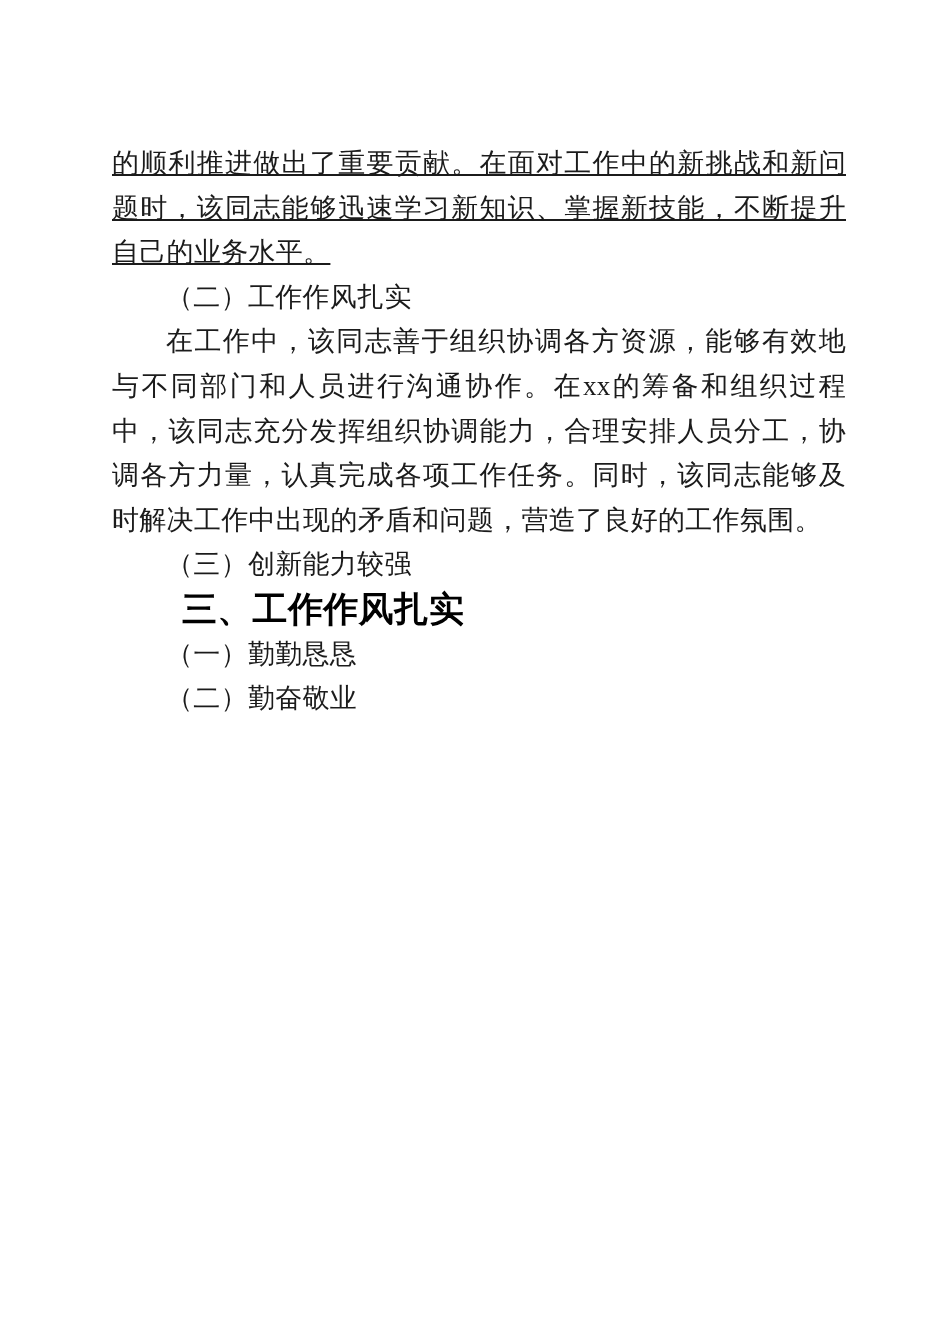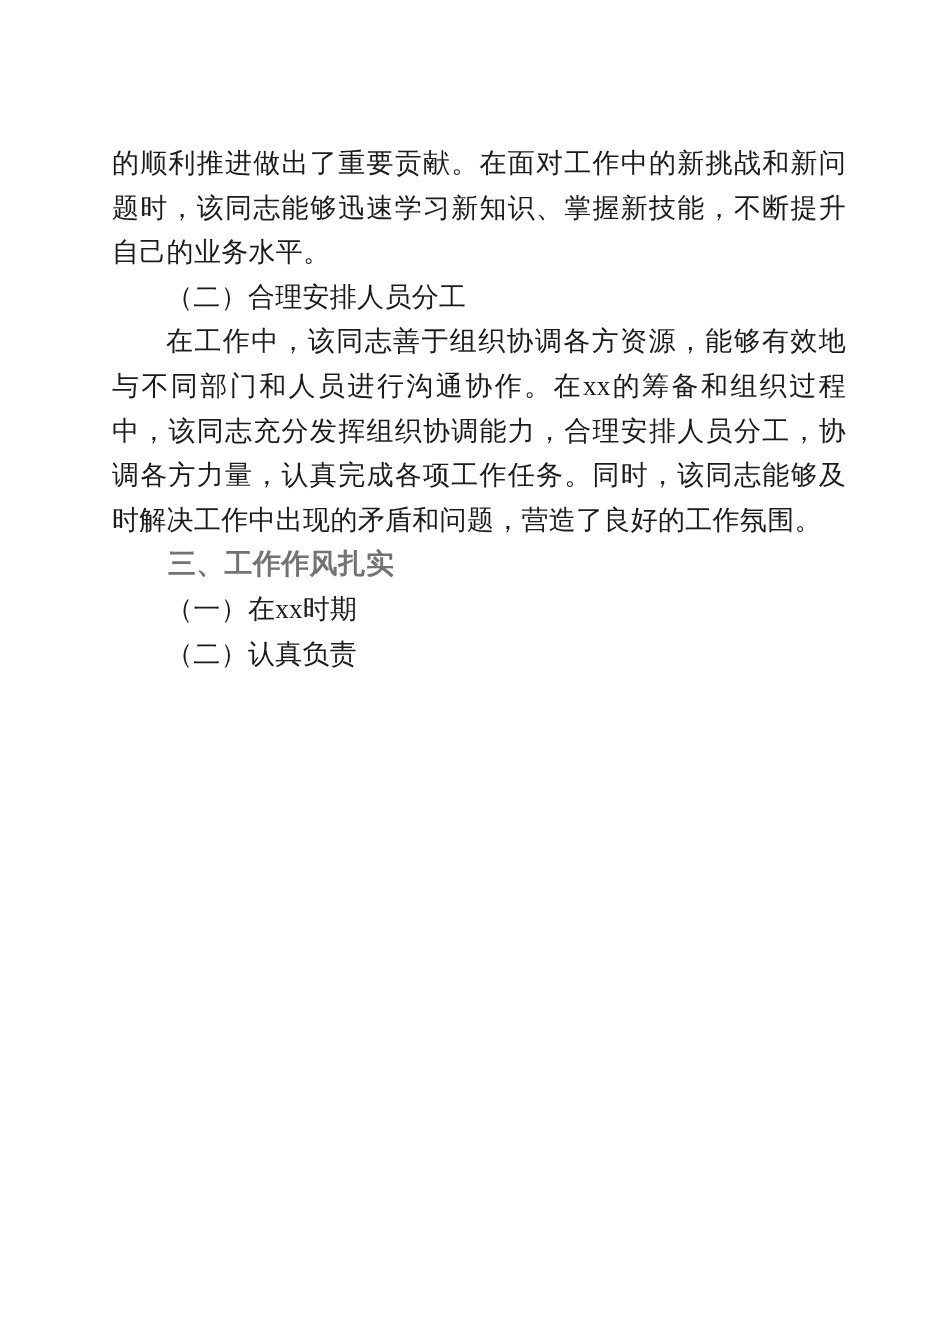--- a/index.html
+++ b/index.html
@@ -14,43 +14,44 @@
   }
   .doc {
     font-family: "Liberation Serif", "DejaVu Serif", serif;
     font-size: 27px;
     line-height: 44.6px;
     color: #1b1b1b;
     text-align: justify;
     letter-spacing: 0.3px;
   }
   .block { text-indent: 2em; }
-  .block.continuation { text-indent: 0; }
+  .block.continuation { text-indent: 0; text-decoration: underline; }
   .block.section-heading {
     font-family: "Liberation Sans", "DejaVu Sans", sans-serif;
     font-weight: 700;
-    font-size: 28px;
-    color: #737373;
+    font-size: 35px;
+    color: #000000;
   }
 </style>
 </head>
 <body>
 
 <div class="page">
   <div class="doc">
 
     <div class="block continuation">的顺利推进做出了重要贡献。在面对工作中的新挑战和新问题时，该同志能够迅速学习新知识、掌握新技能，不断提升自己的业务水平。</div>
 
-    <div class="block sub-heading">（二）合理安排人员分工</div>
+    <div class="block sub-heading">（二）工作作风扎实</div>
 
     <div class="block paragraph">在工作中，该同志善于组织协调各方资源，能够有效地与不同部门和人员进行沟通协作。在xx的筹备和组织过程中，该同志充分发挥组织协调能力，合理安排人员分工，协调各方力量，认真完成各项工作任务。同时，该同志能够及时解决工作中出现的矛盾和问题，营造了良好的工作氛围。</div>
 
+    <div class="block sub-heading">（三）创新能力较强</div>
 
 
     <div class="block section-heading">三、工作作风扎实</div>
 
-    <div class="block sub-heading">（一）在xx时期</div>
+    <div class="block sub-heading">（一）勤勤恳恳</div>
 
 
-    <div class="block sub-heading">（二）认真负责</div>
+    <div class="block sub-heading">（二）勤奋敬业</div>
 
   </div>
 </div>
 
 </body></html>

